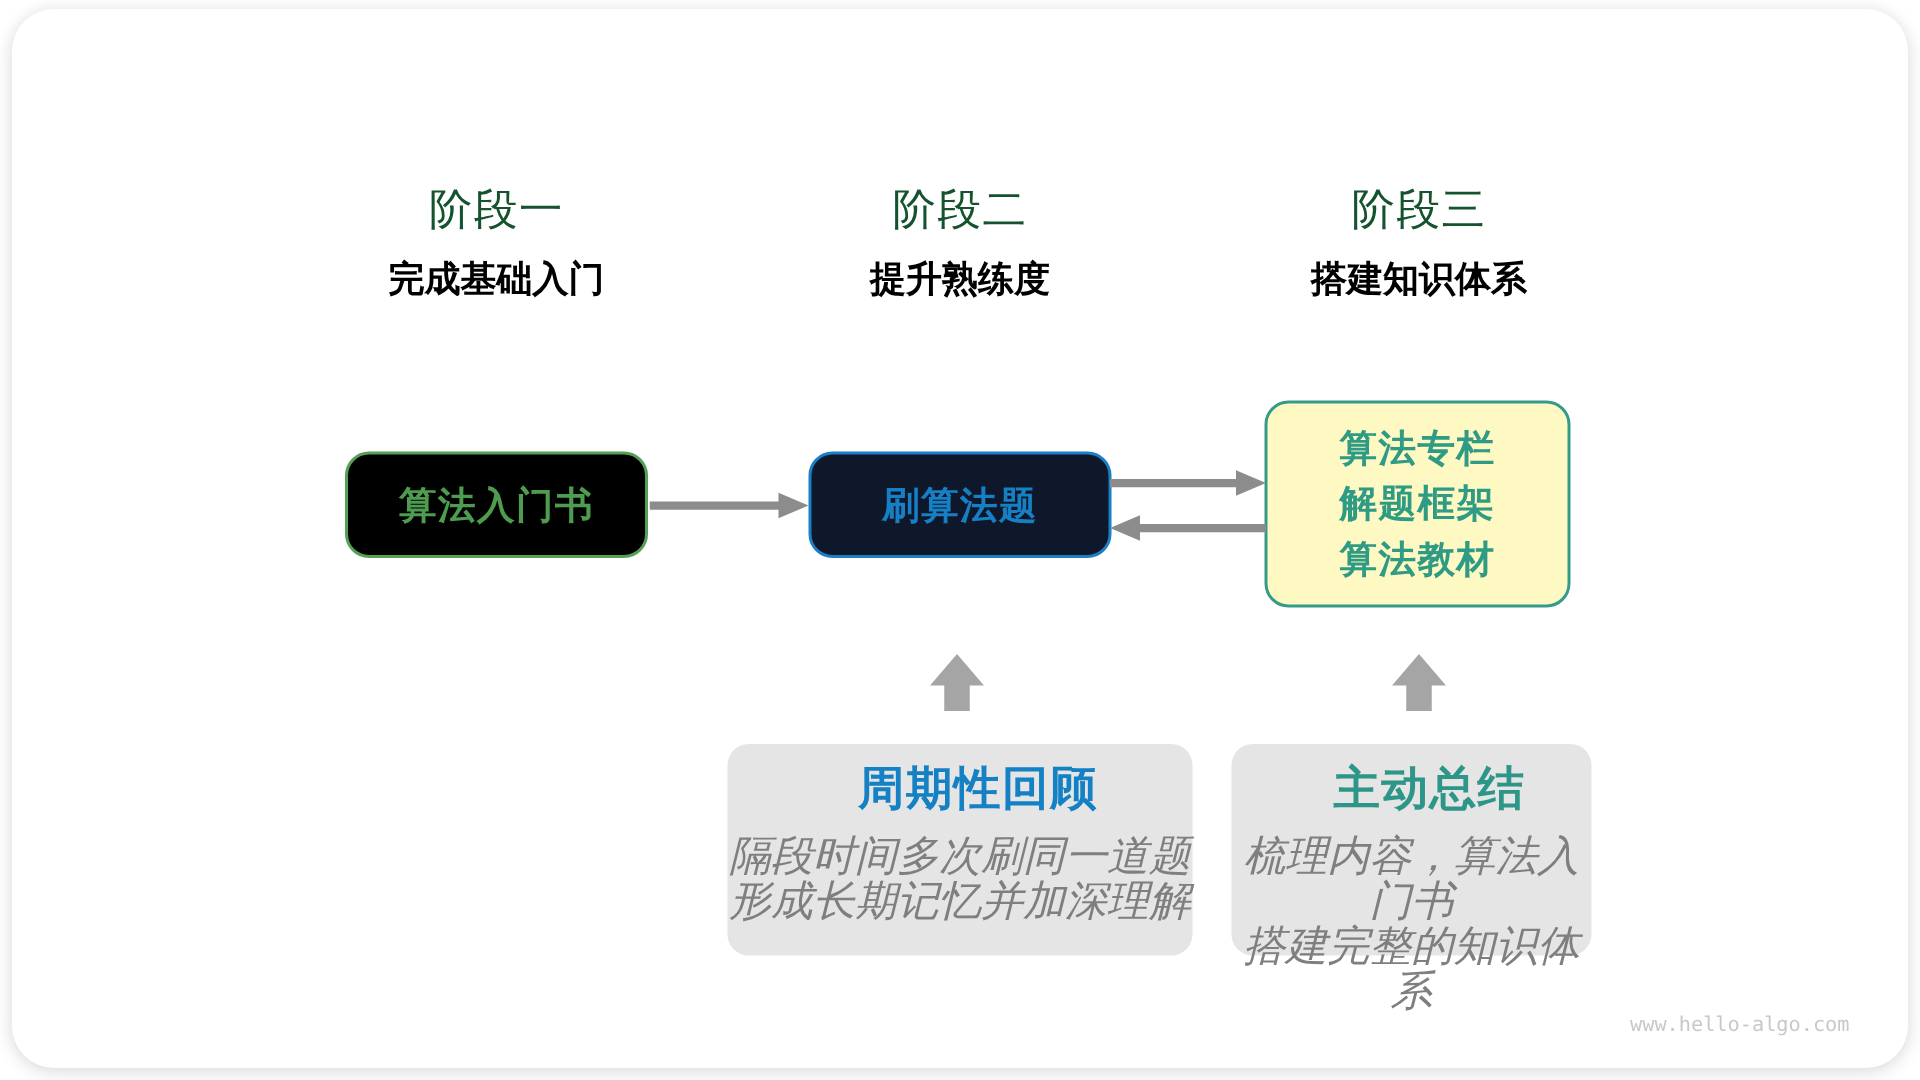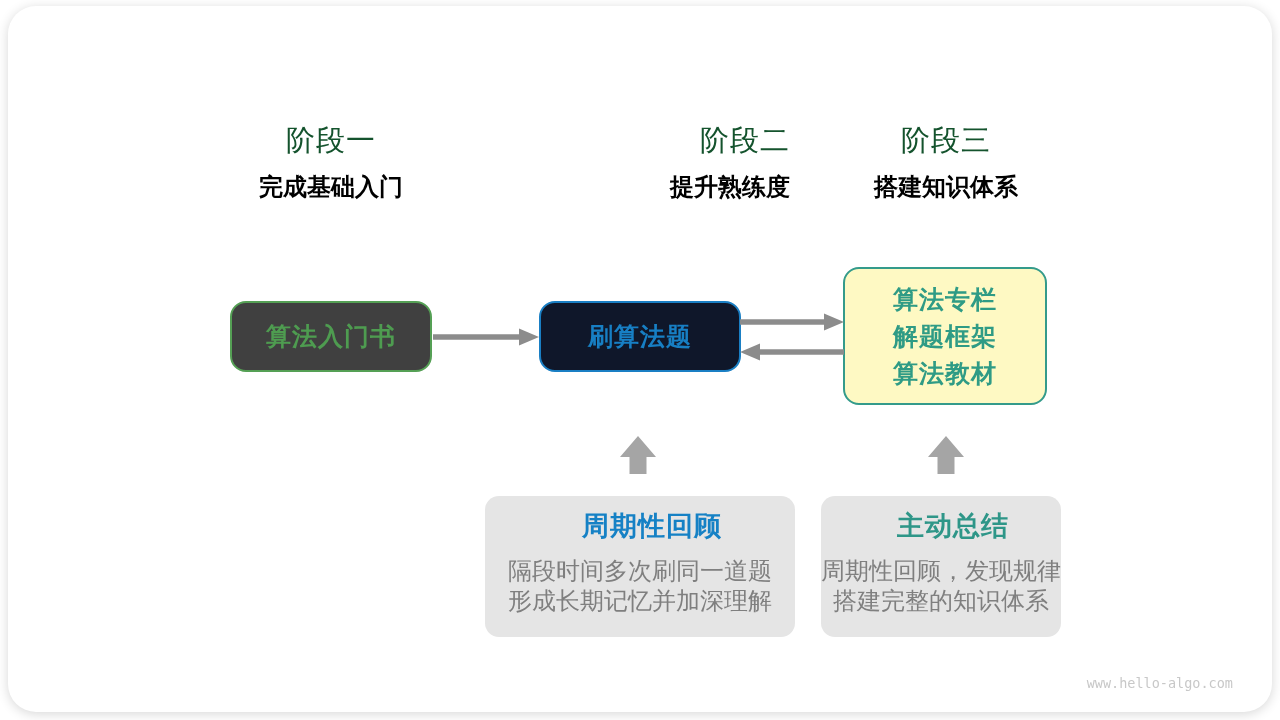--- a/index.html
+++ b/index.html
@@ -30,48 +30,48 @@
     display: flex; align-items: center; justify-content: center;
     font-size: 25px; font-weight: bold; letter-spacing: 1px;
   }
   .node-multi { flex-direction: column; line-height: 37px; }
   .arrow-svg { position: absolute; display: block; }
   .note {
     position: absolute; top: 496px; height: 141px; box-sizing: border-box;
     background: #e5e5e5; border-radius: 14px;
     text-align: center; padding-top: 17px;
   }
-  .note-title { font-size: 27px; font-weight: bold; line-height: 26px; letter-spacing: 1px; padding-left: 24px; }
-  .note-text { margin-top: 17px; font-size: 24px; line-height: 30px; color: #7f7f7f; }
+  .note-title { font-size: 31px; font-weight: bold; line-height: 26px; letter-spacing: 1px; padding-left: 24px; }
+  .note-text { margin-top: 17px; font-size: 28px; line-height: 30px; color: #7f7f7f; font-style: italic; }
   .watermark {
     position: absolute; right: 47px; top: 675px;
     font-family: "DejaVu Sans Mono", monospace;
     font-size: 13.5px; color: #c8c8c8;
   }
 </style>
 </head>
 <body>
 
 <div class="stage-area">
   <div class="card"></div>
 
   <div class="stage-header" style="left:181px;">
     <div class="stage-label">阶段一</div>
     <div class="stage-subtitle">完成基础入门</div>
   </div>
-  <div class="stage-header" style="left:490px;text-align:right;">
+  <div class="stage-header" style="left:490px;">
     <div class="stage-label">阶段二</div>
     <div class="stage-subtitle">提升熟练度</div>
   </div>
   <div class="stage-header" style="left:796px;">
     <div class="stage-label">阶段三</div>
     <div class="stage-subtitle">搭建知识体系</div>
   </div>
 
-  <div class="node" style="left: 230px; top: 301px; width: 202px; height: 71px; color: rgb(78, 156, 80); border-color: rgb(85, 160, 85); background: #404040;">
+  <div class="node" style="left: 230px; top: 301px; width: 202px; height: 71px; color: rgb(78, 156, 80); border-color: rgb(85, 160, 85); background: #000000;">
     <span>算法入门书</span>
   </div>
 
   <div class="node" style="left: 539px; top: 301px; width: 202px; height: 71px; color: rgb(23, 127, 196); border-color: rgb(26, 127, 196); background: #0f172a;">
     <span>刷算法题</span>
   </div>
 
   <div class="node node-multi" style="left: 843px; top: 267px; width: 204px; height: 138px; color: rgb(47, 155, 133); border-color: rgb(52, 155, 139); background: #fef9c3;">
     <span>算法专栏</span>
     <span>解题框架</span>
@@ -104,19 +104,19 @@
     <div class="note-title" style="color: rgb(21, 129, 197);">周期性回顾</div>
     <div class="note-text">
       <div>隔段时间多次刷同一道题</div>
       <div>形成长期记忆并加深理解</div>
     </div>
   </div>
 
   <div class="note" style="left:821px; width:240px;">
     <div class="note-title" style="color: rgb(46, 150, 136);">主动总结</div>
     <div class="note-text">
-      <div>周期性回顾，发现规律</div>
+      <div>梳理内容，算法入门书</div>
       <div>搭建完整的知识体系</div>
     </div>
   </div>
 
   <div class="watermark">www.hello-algo.com</div>
 </div>
 
 </body></html>

